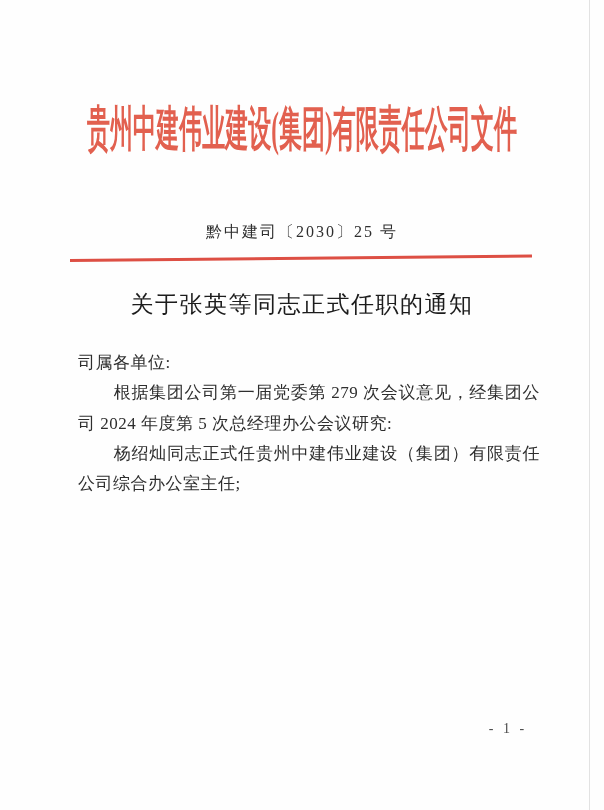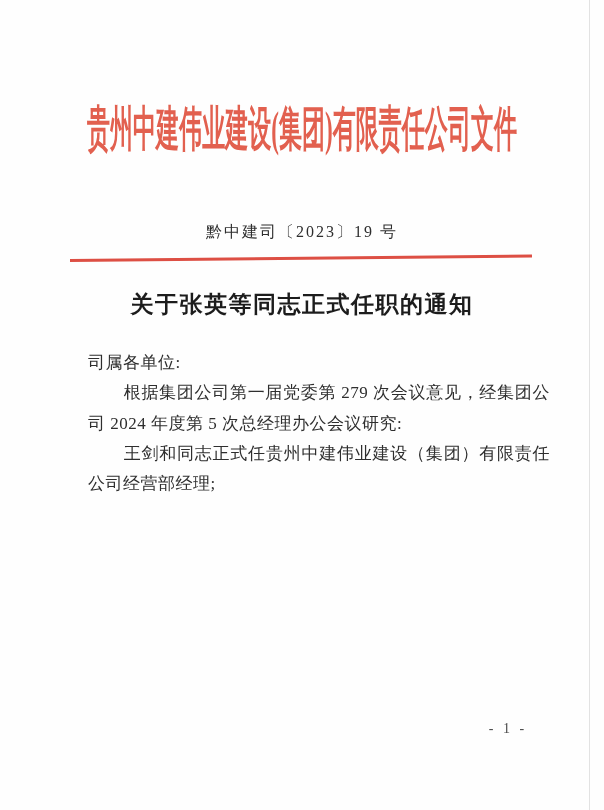--- a/index.html
+++ b/index.html
@@ -58,28 +58,28 @@
     transform: rotate(-0.55deg);
     transform-origin: left center;
   }
   .doc-title {
     position: absolute;
     top: 289px;
     left: 0;
     width: 604px;
     text-align: center;
     font-size: 23px;
-    font-weight: bold;
+    font-weight: normal;
     letter-spacing: 1.5px;
     color: #1c1c1c;
   }
   .body-text {
     position: absolute;
     top: 348px;
-    left: 88px;
+    left: 78px;
     width: 462px;
     font-size: 17px;
     line-height: 30.3px;
     letter-spacing: 0.5px;
     color: #2e2e2e;
     text-align: justify;
   }
   .body-text p { text-indent: 2.1em; margin: 0; }
   .body-text p.no-indent { text-indent: 0; }
   .page-number {
@@ -94,29 +94,29 @@
     font-family: "Liberation Serif", "DejaVu Serif", serif;
   }
 </style>
 </head>
 <body>
 
 <div class="page">
 
   <div class="red-header">贵州中建伟业建设(集团)有限责任公司文件</div>
 
-  <div class="doc-number">黔中建司〔2023〕19 号</div>
+  <div class="doc-number">黔中建司〔2030〕25 号</div>
 
   <div class="red-line"></div>
 
   <h1 class="doc-title">关于张英等同志正式任职的通知</h1>
 
   <div class="body-text">
     <p class="no-indent">司属各单位:</p>
     <p>根据集团公司第一届党委第 279 次会议意见，经集团公司 2024 年度第 5 次总经理办公会议研究:</p>
-    <p>王剑和同志正式任贵州中建伟业建设（集团）有限责任公司经营部经理;</p>
+    <p>杨绍灿同志正式任贵州中建伟业建设（集团）有限责任公司综合办公室主任;</p>
   </div>
 
   <div class="page-number">- 1 -</div>
 
   <div class="scan-edge"></div>
 
 </div>
 
 </body></html>

